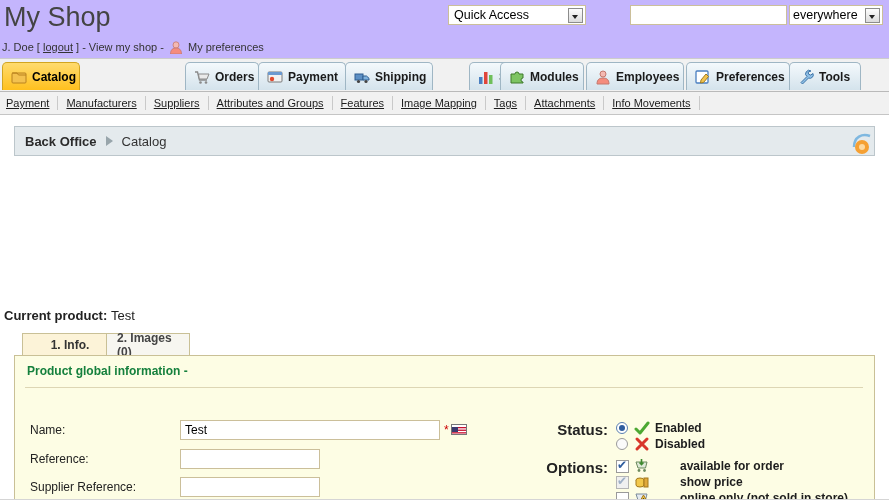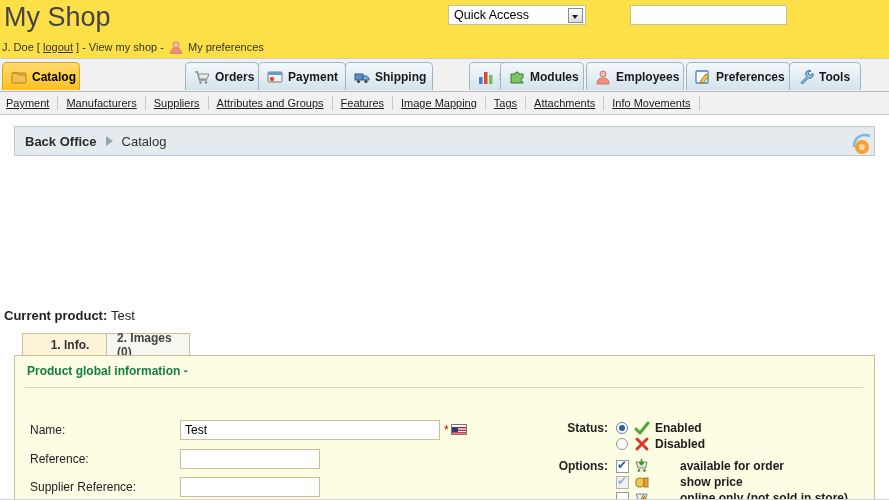--- a/index.html
+++ b/index.html
@@ -10,21 +10,21 @@
     font-family: "Liberation Sans", sans-serif;
     font-size: 12px;
     color: #000000;
   }
   #page { position: relative; width: 889px; height: 500px; overflow: hidden; background:#fff; }
 
   
   .header {
     position: relative;
     height: 58px;
-    background: #fde047;
+    background: #c4b5fd;
     border-bottom: 1px solid #cccccc;
   }
   .shop-title {
     position: absolute; left: 4px; top: 2px;
     font-size: 27px; color: #444444; letter-spacing: 0px;
     font-weight: normal;
   }
   .userline {
     position: absolute; left: 2px; top: 41px;
     font-size: 11px; color: #333333; white-space: nowrap;
@@ -200,21 +200,21 @@
     white-space: nowrap;
   }
   .reqstar { position:absolute; color:#c00; font-size:12px; }
   .usflag {
     position:absolute; width:16px; height:11px; border:1px solid #777;
     box-sizing:border-box; overflow:hidden; background:#fff;
   }
 
   
   .rlbl {
-    position: absolute; font-size: 12px; font-weight: bold; color: #222;
+    position: absolute; font-size: 15px; font-weight: bold; color: #222;
     text-align: right; white-space: nowrap;
   }
   .radio {
     position:absolute; width:12px; height:12px; border-radius:50%;
     border:1px solid #9a9a9a; background:#fafafa; box-sizing:border-box;
   }
   .radio.on { border-color:#5a7fb0; background:#ffffff; }
   .radio.on:after{
     content:""; position:absolute; left:2px; top:2px;
     width:6px;height:6px;border-radius:50%;background:#2f5d9e;
@@ -257,20 +257,24 @@
       <a href="#" style="text-decoration:none;color:#333">My preferences</a>
     </div>
 
     <div class="quick-access">
       <span class="qa-label">Quick Access</span>
       <span class="sel-arrow-btn"></span>
     </div>
 
     <div class="searchbox"></div>
 
+    <div class="search-scope">
+      <span class="ss-label">everywhere</span>
+      <span class="sel-arrow-btn"></span>
+    </div>
   </div>
 
   <div class="tabbar" id="tabbar">
       <div class="tab active" style="left: 2px; width: 78px;">
         <span class="ticon"><svg width="16" height="16" viewBox="0 0 16 16">
             <rect x="1" y="4" width="14" height="10" rx="1" fill="#f3c14f" stroke="#b9821f"></rect>
             <path d="M1 4 L6 4 L7.5 6 L15 6" fill="none" stroke="#b9821f"></path>
           </svg></span>
         <span>Catalog</span>
       </div>

